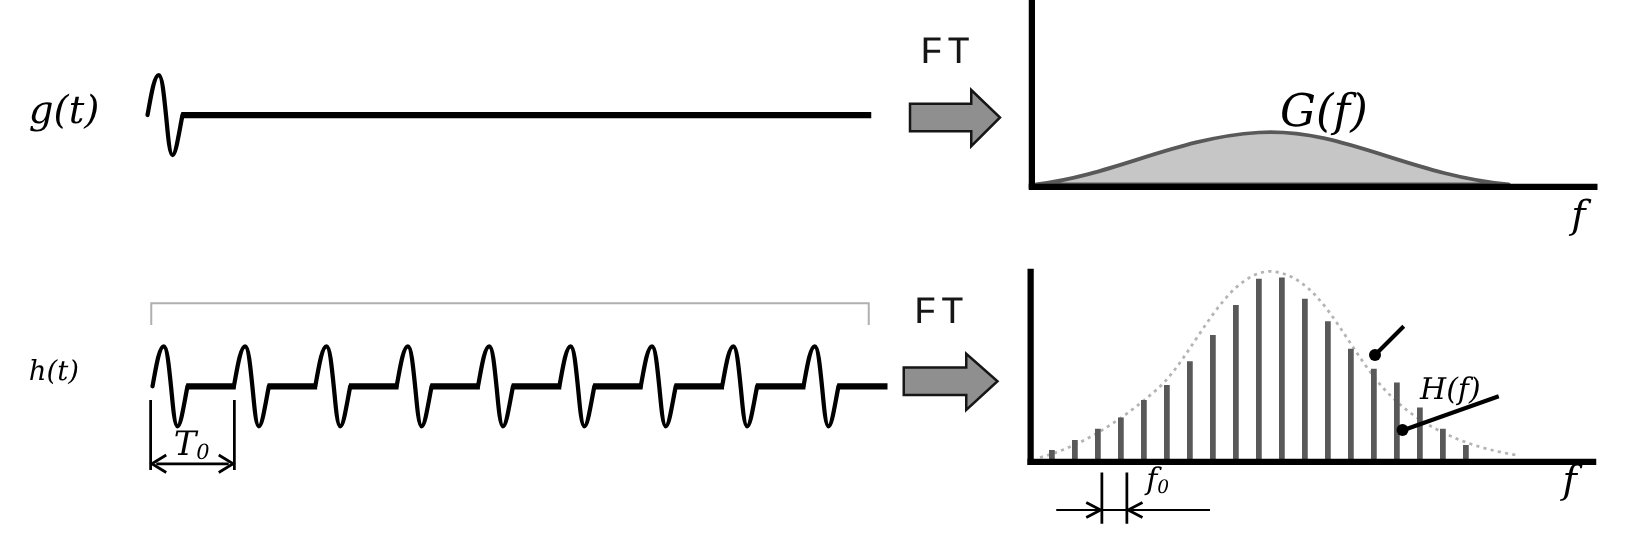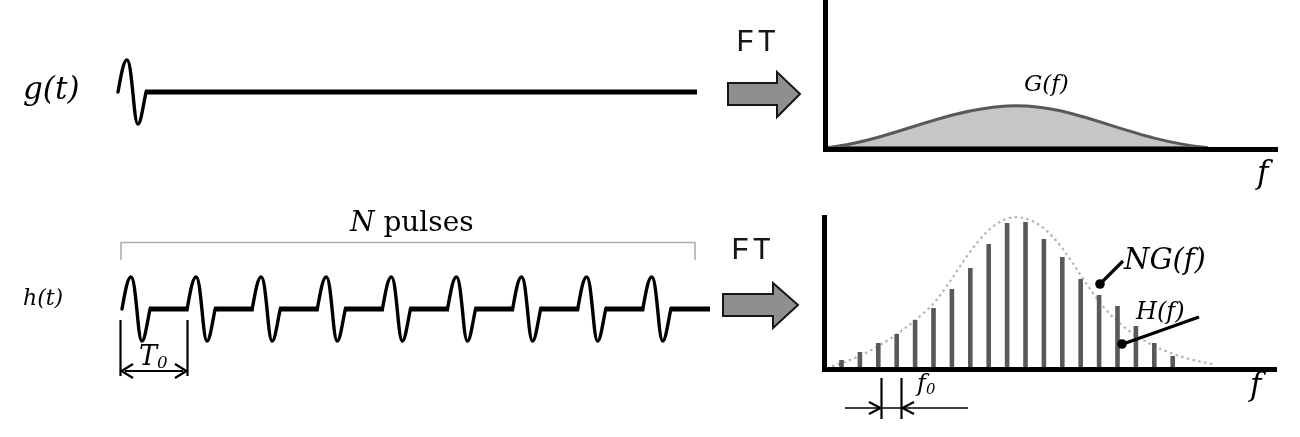--- a/index.html
+++ b/index.html
@@ -109,38 +109,34 @@
         <polyline class="dim" points="869,402 880.5,408 869,414"></polyline>
         <polyline class="dim" points="914,402 902.5,408 914,414"></polyline>
       </g>
     </g>
   </svg>
 
   <div class="lbl math" style="left:23px;top:73px;font-size:31px;">g(t)</div>
 
   <div class="lbl sans" style="left:736px;top:27px;font-size:31px;">FT</div>
 
-  <div class="lbl math" style="left:1024px;top:72px;font-size:23px;">G(f)</div>
+  <div class="lbl math" style="left:1024px;top:72px;font-size:36px;">G(f)</div>
 
   <div class="lbl math" style="left:1257px;top:157px;font-size:31px;">f</div>
 
-  <div class="lbl" style="left:350px;top:208px;font-size:28px;">
-    <span class="math">N</span><span class="roman"> pulses</span>
-  </div>
 
   <div class="lbl math" style="left:23px;top:287px;font-size:22px;">h(t)</div>
 
   <div class="lbl sans" style="left:731px;top:235px;font-size:31px;">FT</div>
 
   <div class="lbl" style="left:139px;top:342px;font-size:27px;">
     <span class="math">T</span><sub>0</sub>
   </div>
 
 
-  <div class="lbl math" style="left:1124px;top:245px;font-size:29px;">NG(f)</div>
 
   <div class="lbl math" style="left:1136px;top:299px;font-size:24px;">H(f)</div>
 
   <div class="lbl" style="left:917px;top:371px;font-size:24px;">
     <span class="math">f</span><sub>0</sub>
   </div>
 
   <div class="lbl math" style="left:1250px;top:369px;font-size:31px;">f</div>
 </div>
 

